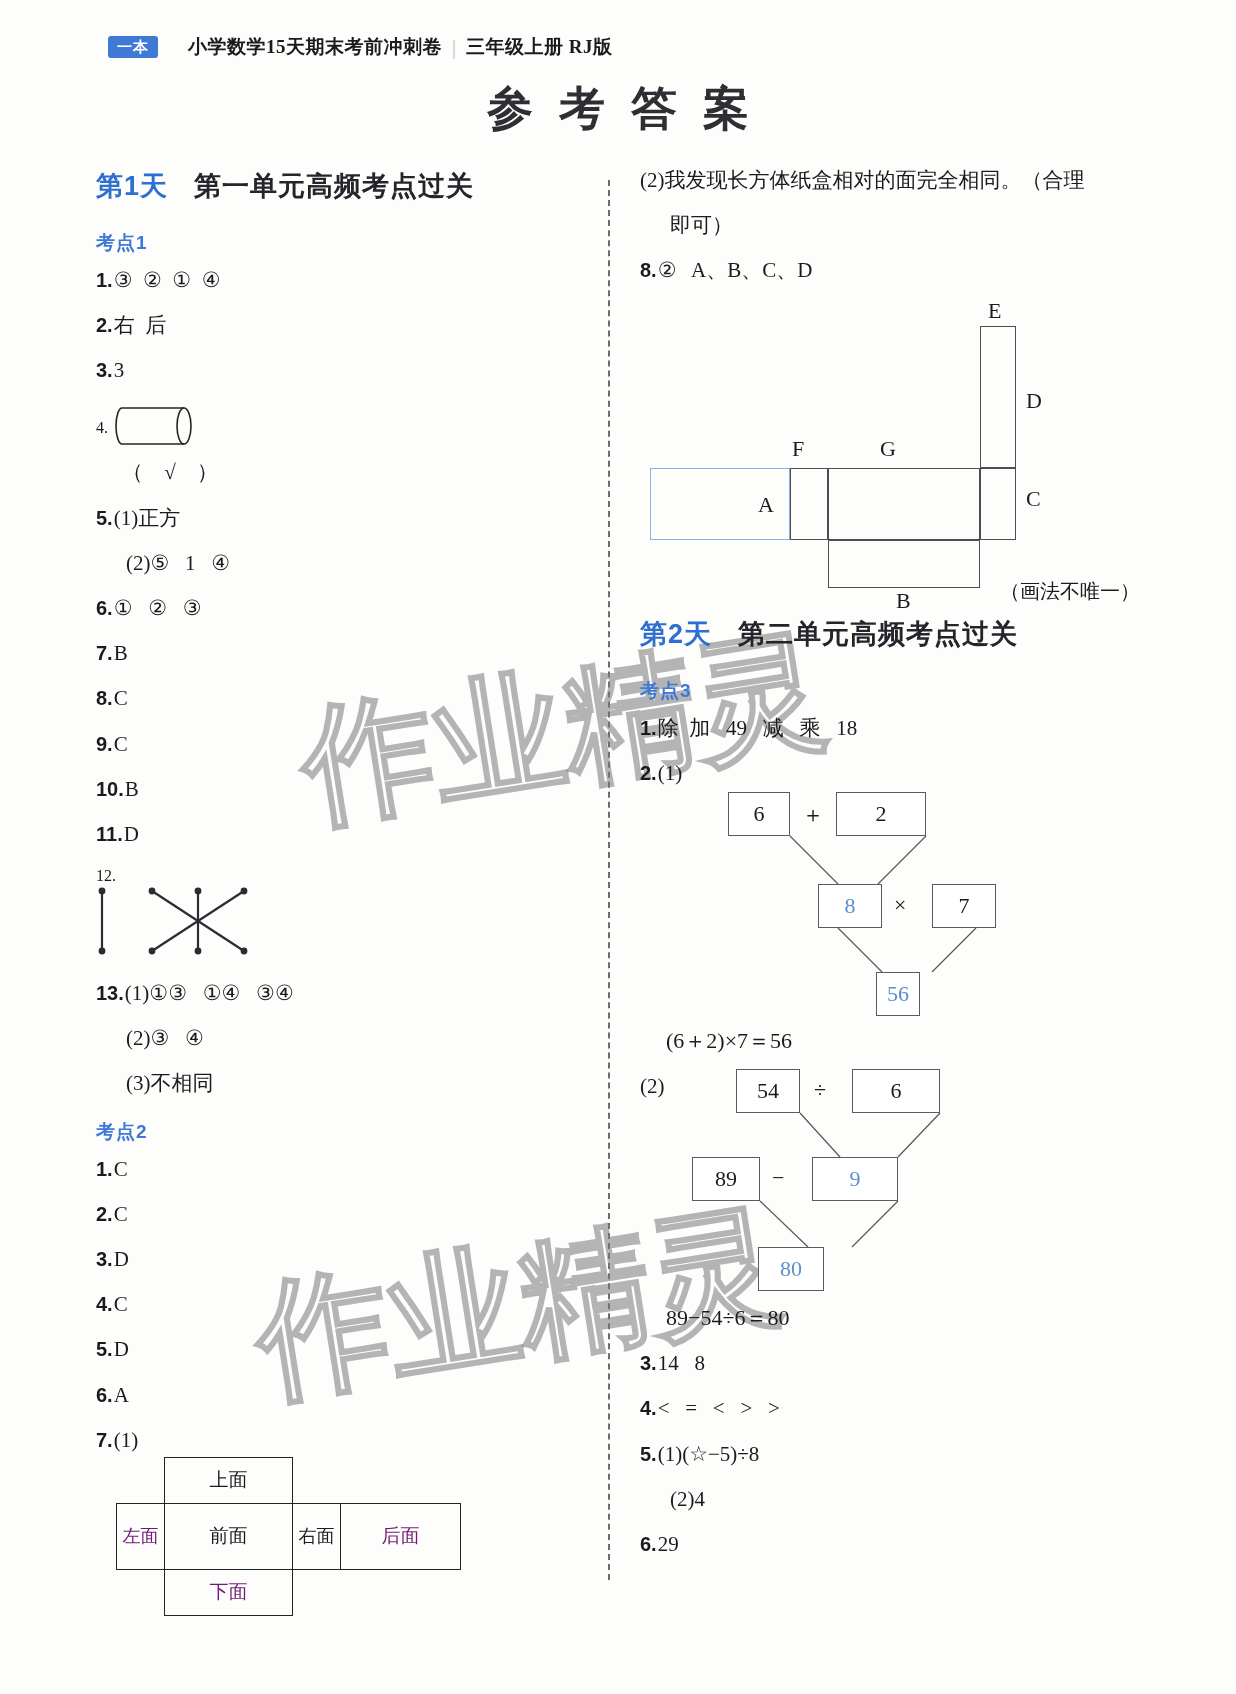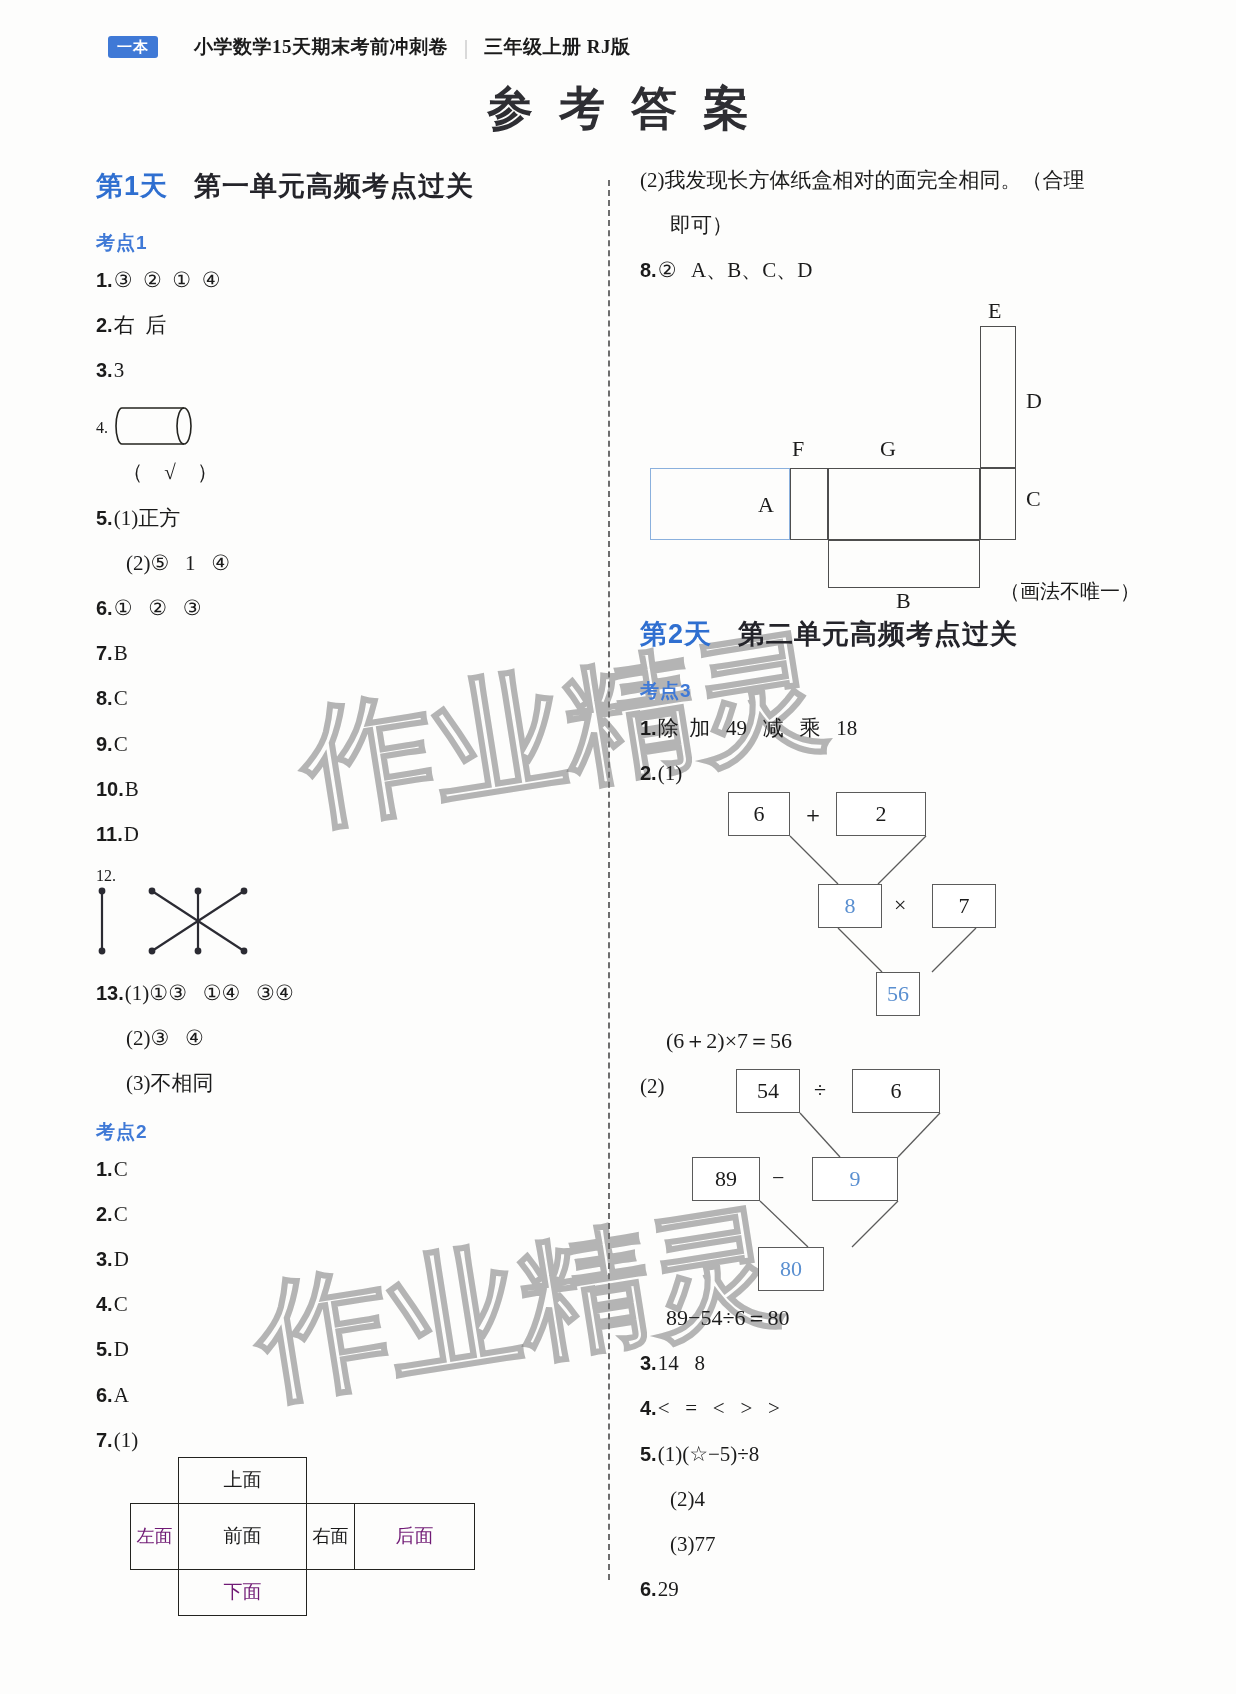--- a/index.html
+++ b/index.html
@@ -8,21 +8,21 @@
     width:1236px; height:1694px;
     background:#fdfdfc;
     font-family:"Liberation Serif","DejaVu Serif",serif;
     color:#1b1b1b;
     position:relative;
     overflow:hidden;
   }
   
   .page-header{
     position:absolute; left:0; top:34px; width:100%;
-    display:flex; align-items:center; gap:12px;
+    display:flex; align-items:center; gap:6px;
     padding-left:108px;
     font-size:18px;
   }
   .brand-badge{
     background:#3f79d6; color:#fff;
     font-family:"Liberation Sans",sans-serif;
     font-size:15px; font-weight:bold;
     padding:2px 9px 3px; border-radius:3px;
     letter-spacing:1px; line-height:1.15;
   }
@@ -85,21 +85,21 @@
 
   
   .cyl-row{ display:flex; align-items:center; margin-bottom:6px; }
   .cyl{ margin-left:2px; }
   .checkline{ font-size:21px; padding-left:26px; margin:0 0 20px 0; letter-spacing:8px;}
 
   
   .match-row{ display:flex; align-items:flex-start; margin-bottom:18px;flex-direction:column; }
 
   
-  .net-wrap{ margin:4px 0 10px 34px; }
+  .net-wrap{ margin:4px 0 10px 20px; }
   .net{ border-collapse:collapse; font-size:19px; }
   .net td{
     border:1px solid #23231f; text-align:center; vertical-align:middle;
     padding:0;
   }
   .net td.empty{ border:none; }
   .blue-txt{ color:#701a75; }
   .cell-top   { width:128px; height:46px; }
   .cell-side  { width:48px;  height:66px; line-height:1.05; font-size:18px;}
   .cell-front { width:128px; height:66px; }
@@ -408,21 +408,18 @@
       <span class="num">4.</span>
       <span class="val">&lt;   =   &lt;   &gt;   &gt;</span>
     </div>
   <div class="ans">
       <span class="num">5.</span>
       <span class="val">(1)(☆−5)÷8</span>
     </div>
   <div class="ans sub">
       <span class="val">(2)4</span>
     </div>
-  <div class="ans sub">
-      <span class="val">(3)77</span>
-    </div>
   <div class="ans">
       <span class="num">6.</span>
       <span class="val">29</span>
     </div>
 
 </div>
 
 </body></html>

